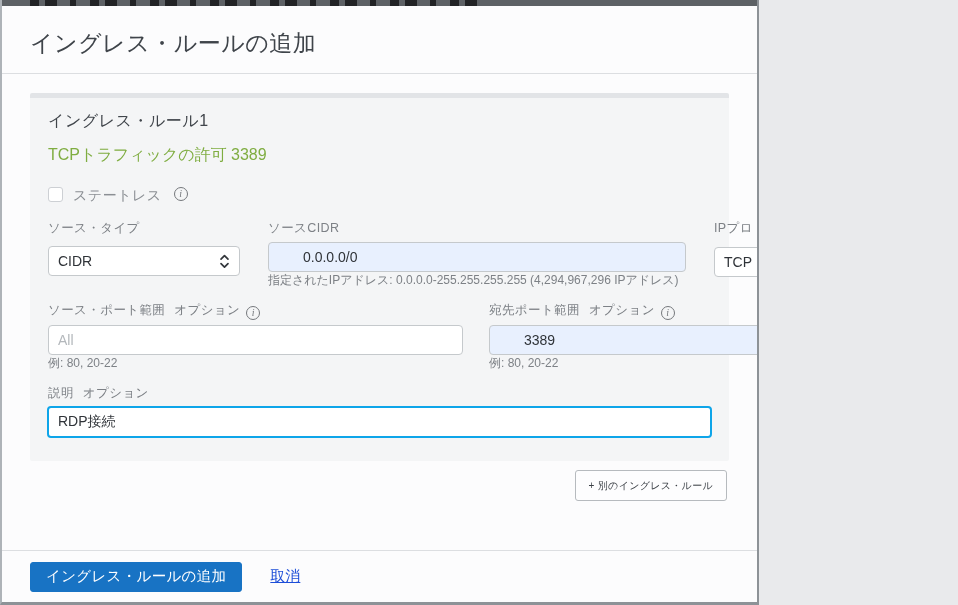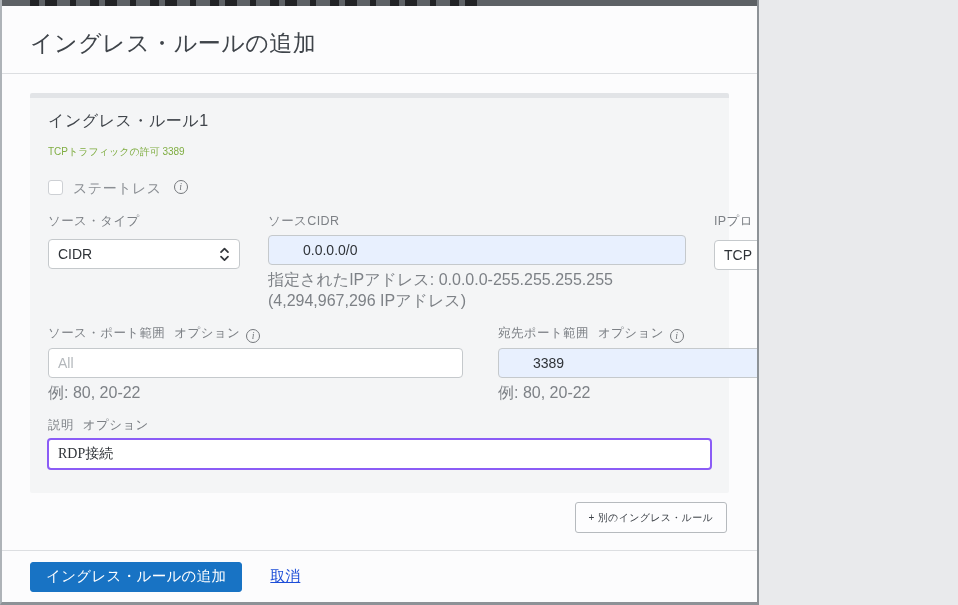--- a/index.html
+++ b/index.html
@@ -19,57 +19,57 @@
   }
 
   .dialog-header{ padding:22px 28px 14px 28px; border-bottom:1px solid #dcdee1; background:#fcfcfd; }
   .dialog-title{ font-size:23px; font-weight:400; color:#3f444a; letter-spacing:.5px; }
 
   .rule-card{
     margin:19px 28px 0 28px; background:#f4f5f6; border-top:5px solid #e2e4e7;
     border-radius:2px; padding:13px 18px 24px 18px;
   }
   .rule-heading{ font-size:16px; font-weight:400; color:#40454b; letter-spacing:.5px; }
-  .rule-summary{ margin-top:13px; font-size:10px; color:#7fad41; }
+  .rule-summary{ margin-top:13px; font-size:16px; color:#7fad41; }
 
   .stateless-row{ margin-top:21px; display:flex; align-items:flex-start; gap:10px; }
   .checkbox{
     width:15px; height:15px; background:#fff; border:1px solid #cdd0d4; border-radius:3px;
     display:inline-block; cursor:pointer;
   }
   .stateless-label{ font-size:14px; color:#8b8f94; letter-spacing:.5px; }
 
   .info-icon{
     width:14px; height:14px; border:1px solid #74787c; border-radius:50%;
     display:inline-flex; align-items:center; justify-content:center;
     font-family:"Liberation Serif","DejaVu Serif",serif; font-style:italic;
     font-size:10px; color:#74787c; line-height:1; flex:0 0 auto; margin-left:2px;
   }
   .label-row .info-icon{ vertical-align:-2px; }
 
   .form-row1{ margin-top:15px; display:grid; grid-template-columns:192px 418px 196px; column-gap:28px; }
-  .form-row2{ margin-top:13px; display:grid; grid-template-columns:415px 420px; column-gap:35px; }
+  .form-row2{ margin-top:13px; display:grid; grid-template-columns:415px 420px; column-gap:26px; }
   .form-row3{ margin-top:13px; }
 
   .field-label{ font-size:12.5px; color:#7d8186; letter-spacing:.4px; margin-bottom:5px; }
   .field-label .optional{ margin-left:9px; }
   .field-label .info-icon{ margin-left:6px; }
 
   .control{
     height:30px; width:100%; background:#fff; border:1px solid #c5c9cc; border-radius:4px;
     font-size:14px; color:#2f3338; padding:0 9px;
     font-family:"Liberation Sans","DejaVu Sans",sans-serif;
   }
   .select{ display:flex; align-items:center; justify-content:space-between; cursor:pointer;margin-top:9px; }
   .select .chevrons{ display:flex; align-items:center; margin-left:6px; }
   input.control::placeholder{ color:#b4b8bc; opacity:1; }
   .control.autofill{ background:#e8f0fe;padding-left:34px; }
-  .control.focused{ border:2px solid #8b5cf6; height:32px; margin:-1px; width:calc(100% + 2px);font-family:Liberation Serif, serif; }
+  .control.focused{ border:2px solid #0ea5e9; height:32px; margin:-1px; width:calc(100% + 2px); }
 
-  .helper{ margin-top:5px; font-size:16px; color:#7d8186; }
+  .helper{ font-size:12px; color:#7d8186; }
 
   .another-rule-row{ margin:9px 30px 0 30px; display:flex; justify-content:flex-end; }
   .another-rule-btn{
     height:31px; padding:0 13px; background:#fdfdfe; border:1px solid #b6babe; border-radius:3px;
     font-size:10px; color:#3c4147; cursor:pointer; letter-spacing:.3px;
     font-family:"Liberation Sans","DejaVu Sans",sans-serif;
   }
 
   .dialog-footer{
     position:absolute; left:0; right:0; bottom:0; height:52px;

